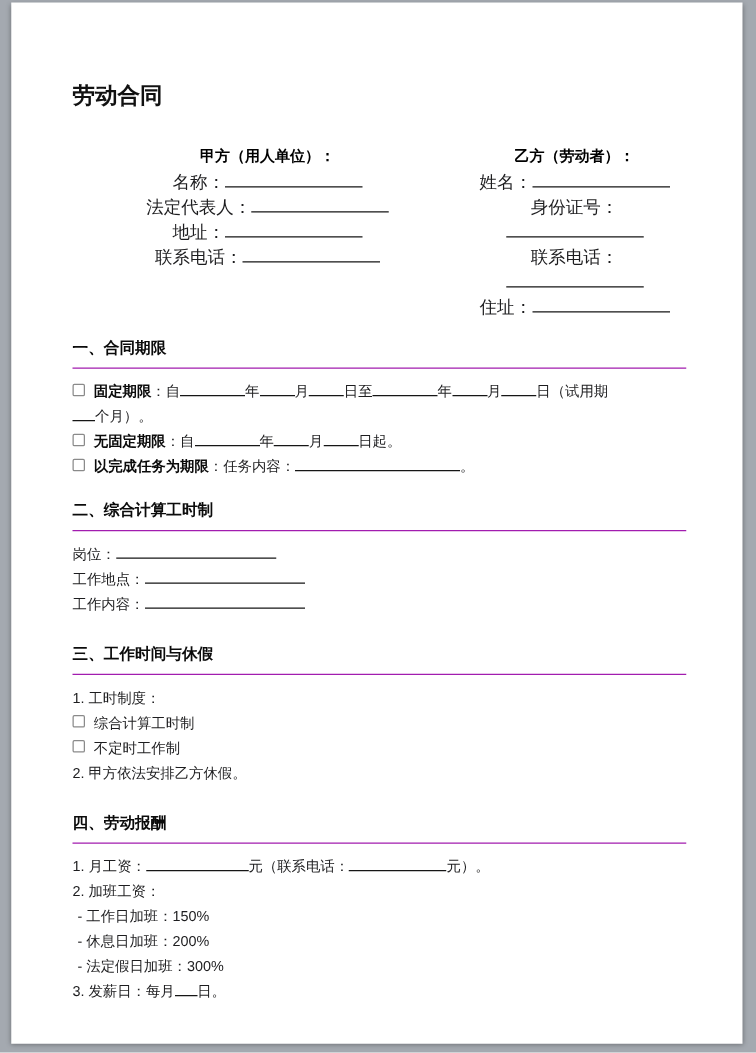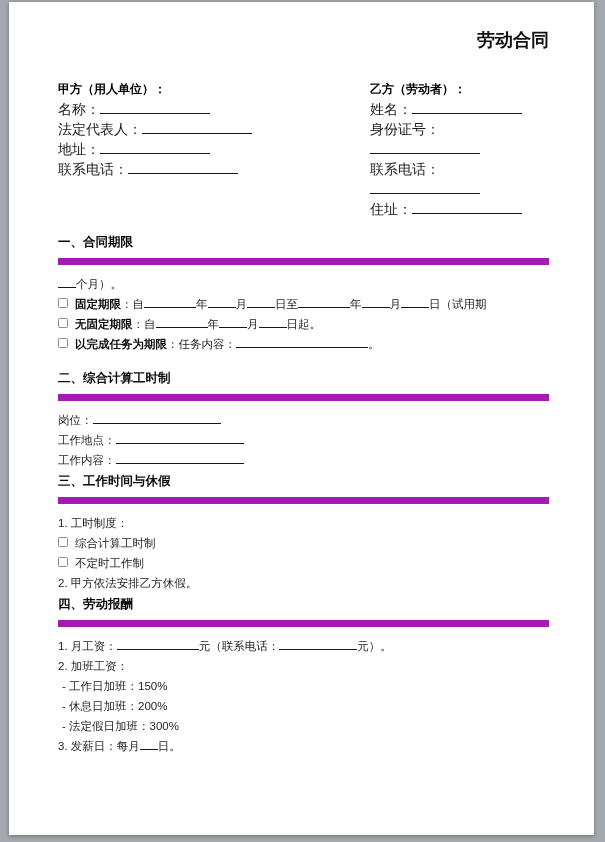--- a/index.html
+++ b/index.html
@@ -8,34 +8,34 @@
     background:#a4a9b0;
     font-family:"Liberation Sans","DejaVu Sans",sans-serif;
     overflow:hidden;
   }
   .viewport { width:605px; height:842px; padding:2px 11px 7px 9px; box-sizing:border-box; }
   .page {
     width:585px; height:833px; background:#ffffff;
     box-shadow:0 1px 4px rgba(0,0,0,.35);
     padding:0 45px 0 49px; box-sizing:border-box; overflow:hidden;
   }
-  .title { margin:26px 0 0; text-align:right; font-size:18px; line-height:24px; font-weight:bold; color:#111; }
-  .parties { display:flex; margin-top:27px; }
+  .title { margin:62px 0 0; text-align:left; font-size:18px; line-height:24px; font-weight:bold; color:#111; }
+  .parties { display:flex; margin-top:27px;text-align:center; }
   .party-a { width:312px; }
   .party-b { flex:1; }
   .party-header { font-weight:bold; font-size:12px; line-height:20px; color:#000; }
   .field { font-size:14px; line-height:20px; color:#1d1d1f; }
   .blank { display:inline-block; border-bottom:1px solid #161616; height:11px; vertical-align:baseline; }
   .w110{width:110px} .w52{width:52px} .w28{width:28px} .w18{width:18px}
   .w128{width:128px} .w132{width:132px} .w82{width:82px} .w78{width:78px}
   .sec-heading {
     font-size:12.5px; font-weight:bold; color:#0b0b0b; line-height:15px;
-    padding-bottom:8px; border-bottom:7px solid #a21caf;
+    padding-bottom:8px; border-bottom:1px solid #a21caf;
   }
-  .mt16{margin-top:16px} .mt17{margin-top:17px} .mt18{margin-top:4px}
+  .mt16{margin-top:16px} .mt17{margin-top:17px} .mt18{margin-top:22px}
   .sec-body { margin-top:9px; font-size:11.5px; line-height:20px; color:#1d1d1f; }
   .line { min-height:20px; }
   .indent { padding-left:4px; }
   .bold { font-weight:bold; color:#0b0b0b; }
   .checkbox {
     display:inline-block; width:8px; height:8px;
     border:1px solid #8a8a8a; border-radius:1.5px;
     margin-right:7px; vertical-align:0px; background:#fff;
   }
 </style>
@@ -61,24 +61,24 @@
         <div class="field"><span>身份证号：</span><span class="blank w110"></span></div>
         <div class="field"><span>联系电话：</span><span class="blank w110"></span></div>
         <div class="field"><span>住址：</span><span class="blank w110"></span></div>
       </div>
     </div>
 
     <div>
       <div class="sec-heading mt16">一、合同期限</div>
       <div class="sec-body">
         <div class="line">
-          <span class="blank w18"></span><span>个月）。</span>
+          <span class="checkbox"></span><span class="bold">固定期限</span><span>：自</span><span class="blank w52"></span><span>年</span><span class="blank w28"></span><span>月</span><span class="blank w28"></span><span>日至</span><span class="blank w52"></span><span>年</span><span class="blank w28"></span><span>月</span><span class="blank w28"></span><span>日（试用期</span>
         </div>
         <div class="line">
-          <span class="checkbox"></span><span class="bold">固定期限</span><span>：自</span><span class="blank w52"></span><span>年</span><span class="blank w28"></span><span>月</span><span class="blank w28"></span><span>日至</span><span class="blank w52"></span><span>年</span><span class="blank w28"></span><span>月</span><span class="blank w28"></span><span>日（试用期</span>
+          <span class="blank w18"></span><span>个月）。</span>
         </div>
         <div class="line">
           <span class="checkbox"></span><span class="bold">无固定期限</span><span>：自</span><span class="blank w52"></span><span>年</span><span class="blank w28"></span><span>月</span><span class="blank w28"></span><span>日起。</span>
         </div>
         <div class="line">
           <span class="checkbox"></span><span class="bold">以完成任务为期限</span><span>：任务内容：</span><span class="blank w132"></span><span>。</span>
         </div>
       </div>
     </div>
 

